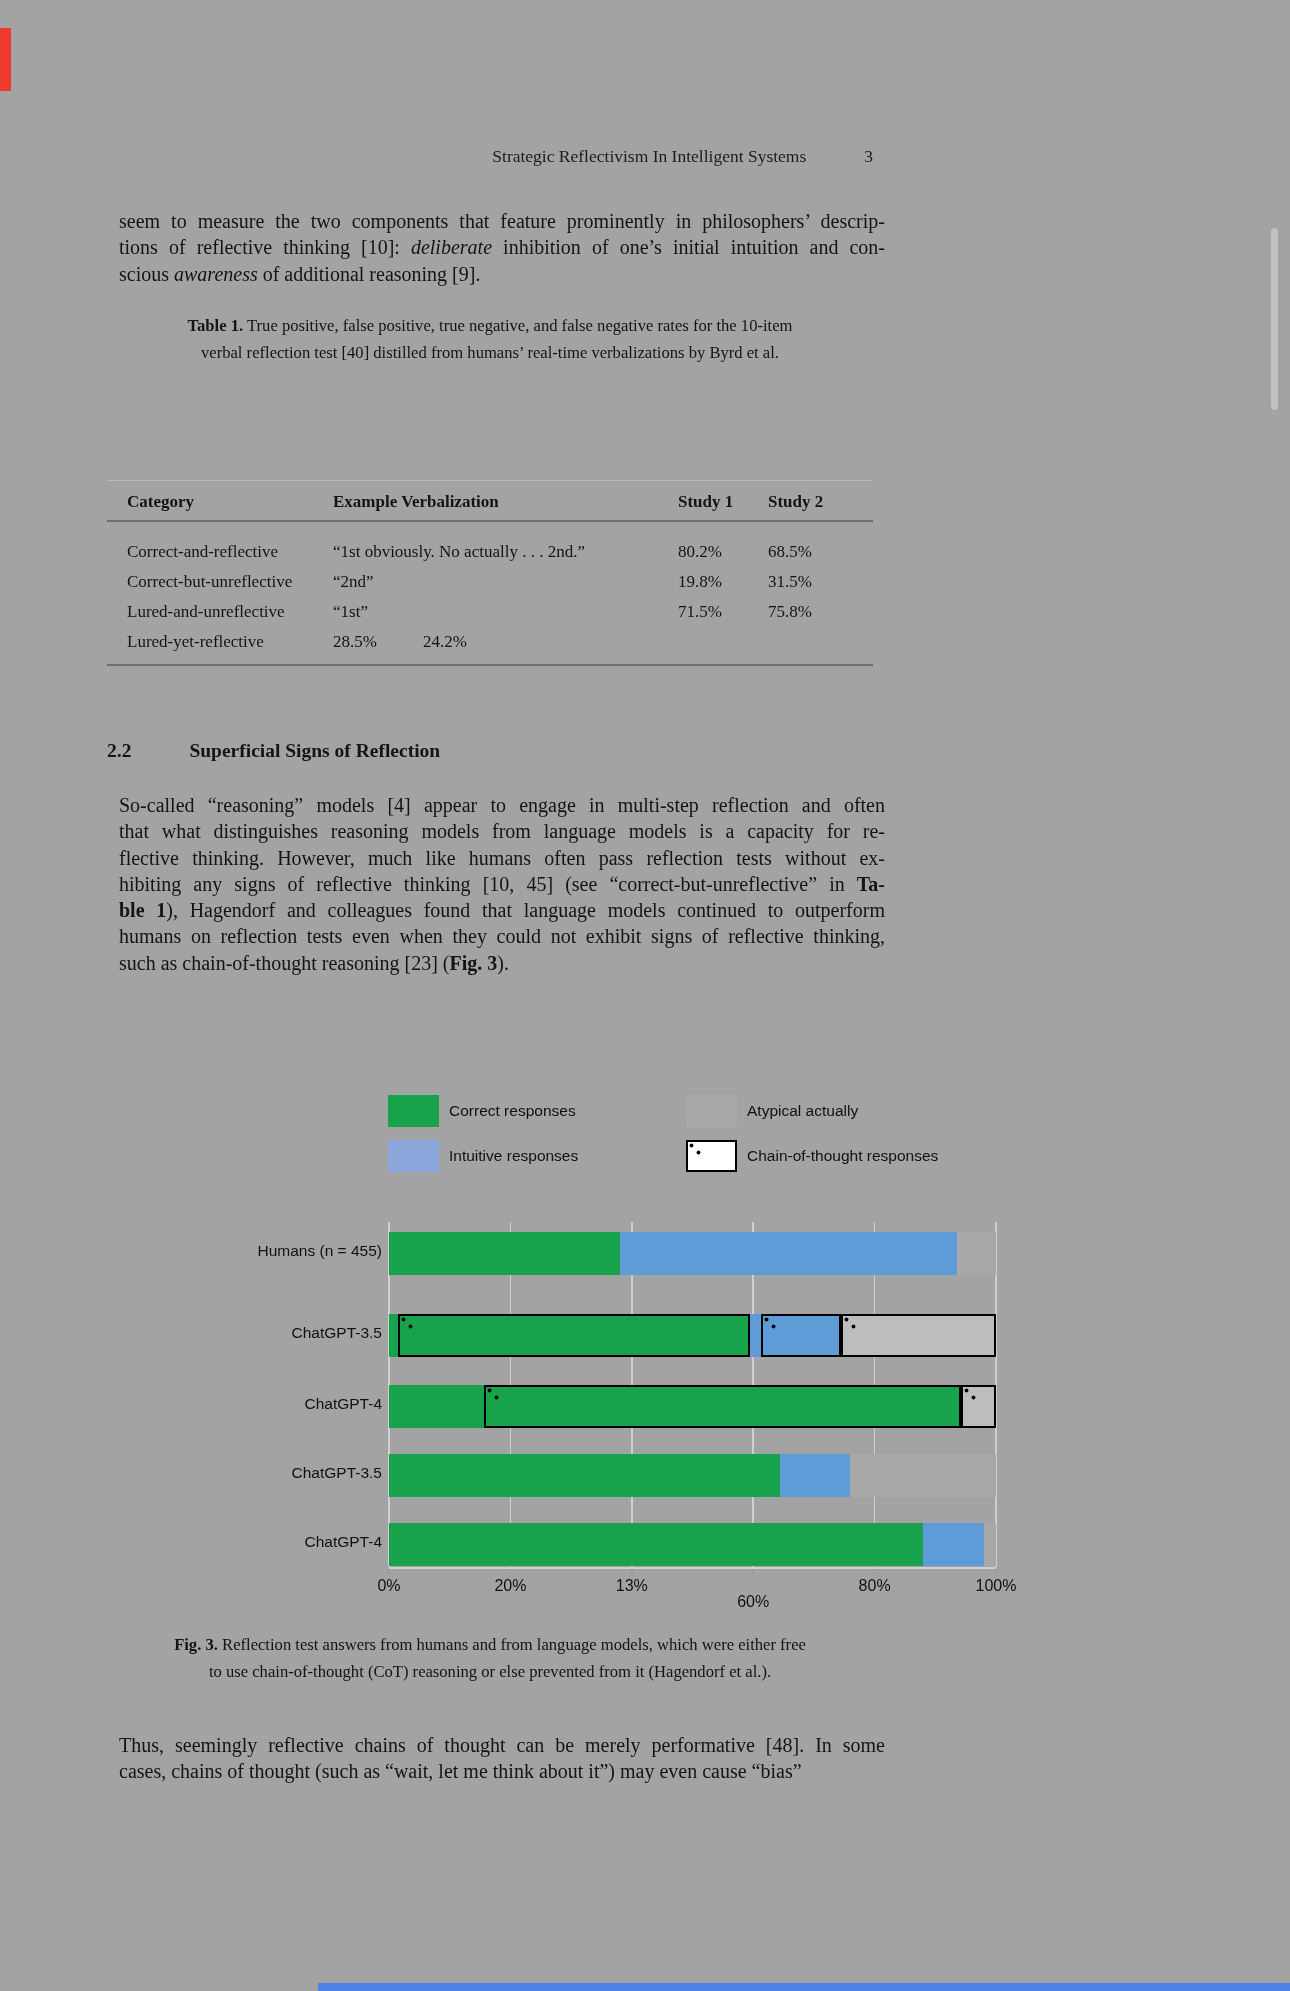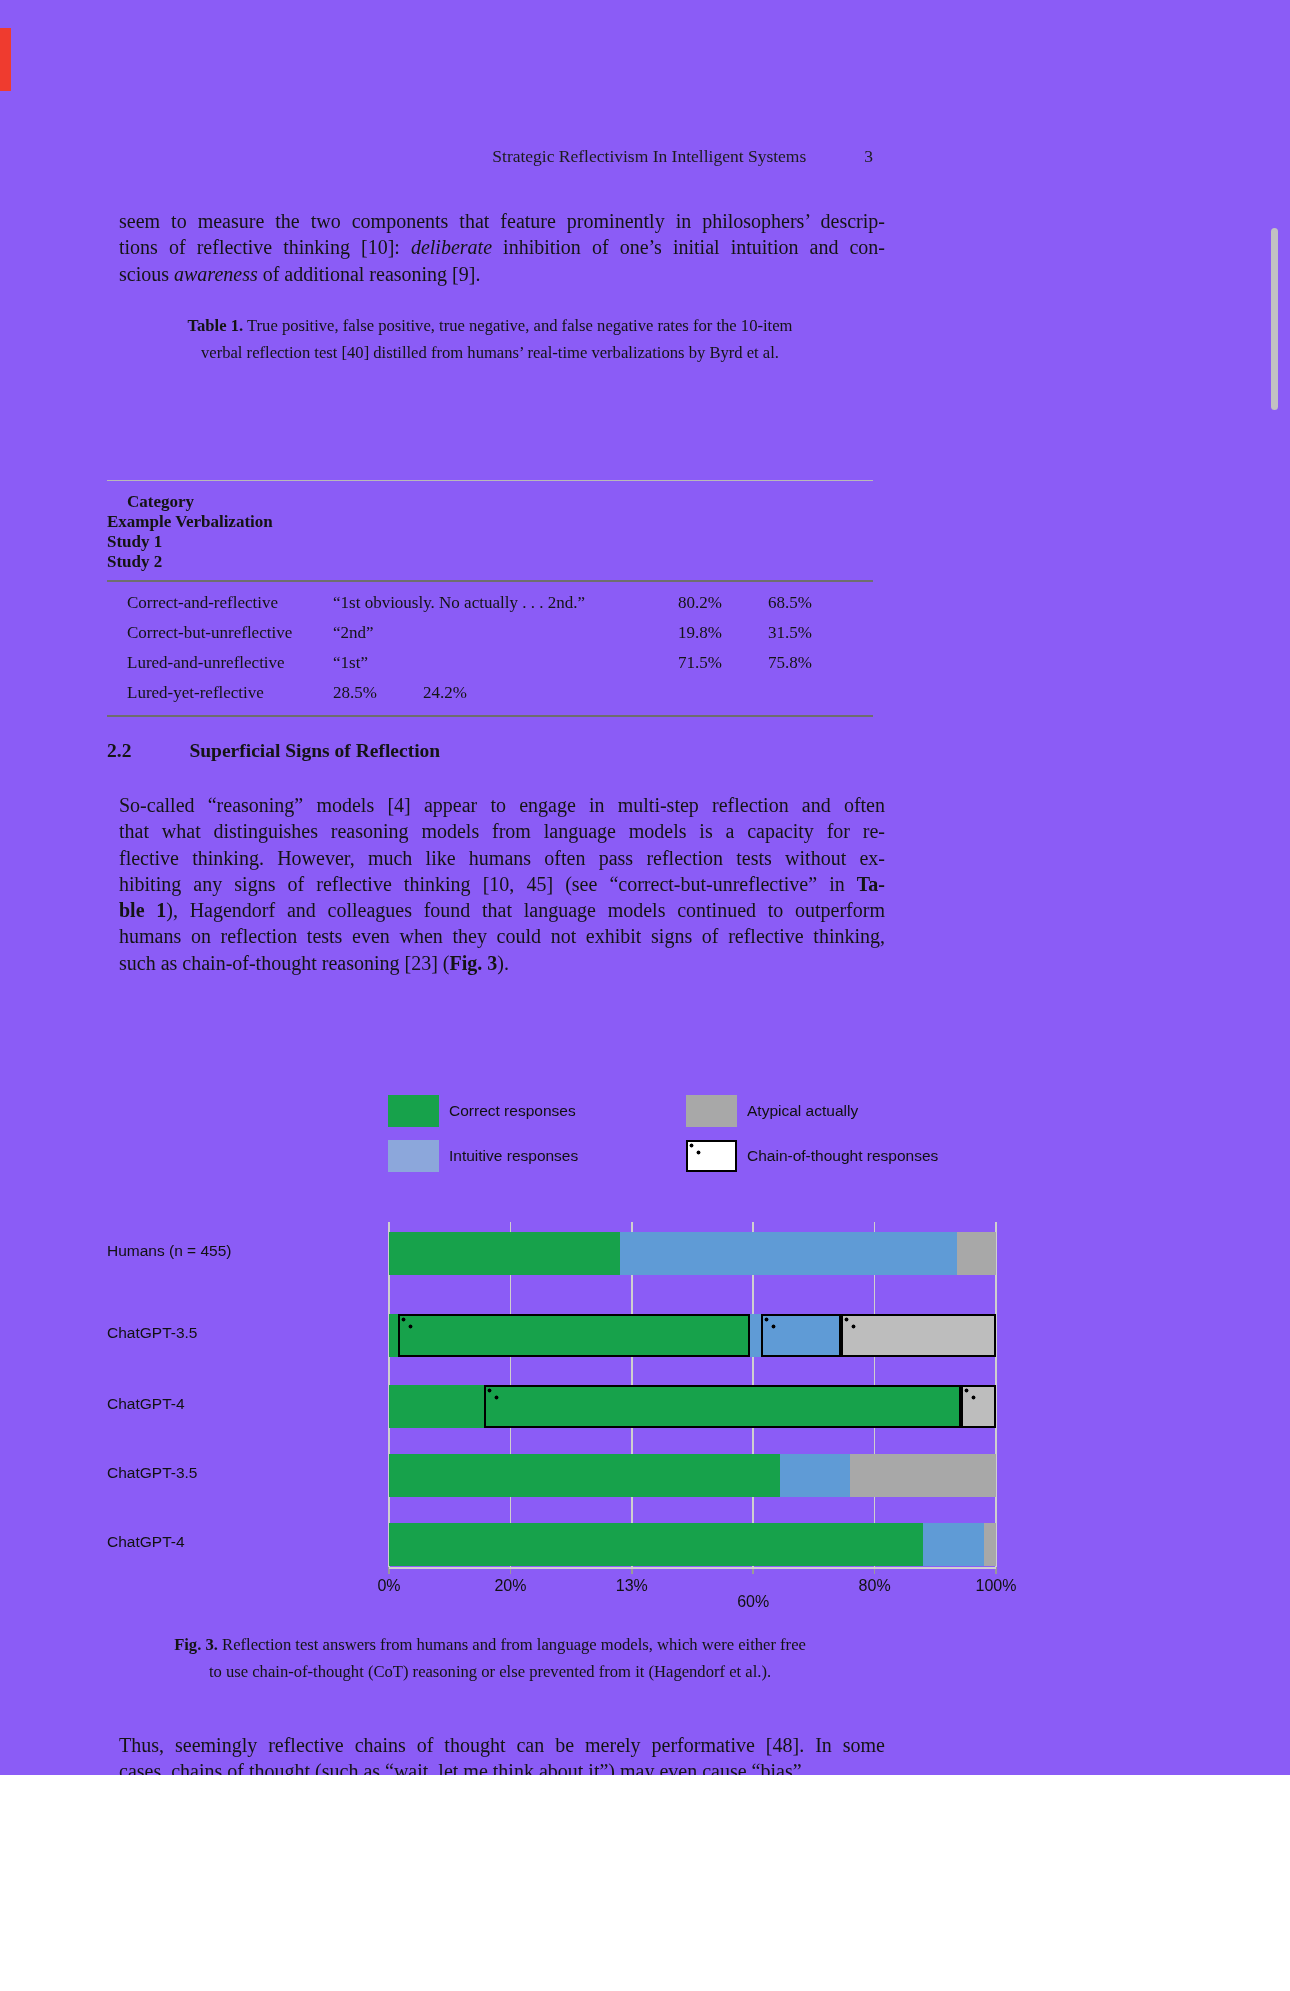--- a/index.html
+++ b/index.html
@@ -1,16 +1,16 @@
 <!DOCTYPE html>
 <html><head>
 <meta charset="utf-8">
 <style>
   html,body{margin:0;padding:0;background:#ffffff;}
-  .page{position:relative;width:1290px;height:1775px;background:#8b5cf6;overflow:hidden;
+  .page{position:relative;width:1290px;height:1991px;background:#a3a3a3;overflow:hidden;
         font-family:"Liberation Serif",serif;color:#141414;}
   .textcol{position:absolute;left:107px;top:0;width:766px;}
 
   
   .corner-mark{position:absolute;left:0;top:28px;width:11px;height:63px;}
   .scroll-thumb{position:absolute;left:1271px;top:228px;width:7px;height:182px;border-radius:4px;}
   .bottom-bar{position:absolute;left:318px;top:1983px;width:972px;height:8px;}
 
   
   .running-head{position:absolute;top:146px;left:0;width:766px;display:flex;
@@ -29,42 +29,42 @@
 
   
   .caption{position:absolute;left:0;width:766px;font-size:16.6px;line-height:26.5px;}
   #tableCaption{top:313px;}
   #figCaption{top:1632px;}
 
   
   .tbl{position:absolute;left:0;top:480px;width:766px;border-top:1px solid #b9b9b9;
        border-bottom:2px solid #6e6e6e;padding:8px 0 7px 0;font-size:17px;}
   .trow{display:flex;}
-  .trow.thead{font-weight:bold;padding:3px 0 8px 0;border-bottom:2px solid #6e6e6e;margin-bottom:6px;flex-direction:column;}
+  .trow.thead{font-weight:bold;padding:3px 0 8px 0;border-bottom:2px solid #6e6e6e;margin-bottom:15px;}
   .trow.tbody{height:30px;line-height:30px;}
   .c0{width:226px;padding-left:20px;box-sizing:border-box;}
   .c1{width:345px;}
   .c2{width:90px;}
   .c3{width:105px;}
 
   
   .sechead{position:absolute;left:0;top:740px;font-size:19.5px;font-weight:bold;}
   .sechead .num{margin-right:58px;}
 
   
   .figure{position:absolute;left:0;top:1085px;width:900px;height:525px;
           font-family:"Liberation Sans",sans-serif;font-size:15.5px;color:#111;}
   .figure *{box-sizing:border-box;}
   .swatch{position:absolute;width:51px;height:32px;}
   .leglabel{position:absolute;height:24px;line-height:24px;white-space:nowrap;}
   .gridline{position:absolute;width:1.5px;background:#cfcfcf;}
   .baseline{position:absolute;height:1.5px;background:#cfcfcf;}
   .axtick{position:absolute;width:1.5px;height:7px;background:#9a9a9a;}
   .axlab{position:absolute;width:80px;text-align:center;font-size:16px;}
-  .barlabel{position:absolute;left:0;width:275px;white-space:nowrap;}
+  .barlabel{position:absolute;left:0;width:275px;text-align:right;white-space:nowrap;}
   .barrow{position:absolute;display:flex;height:43px;z-index:2;}
   .seg{height:100%;}
   .cot{border:2px solid #000;
        background-image:
          radial-gradient(circle at 3.5px 3.5px, #000 1.6px, rgba(0,0,0,0) 2.3px),
          radial-gradient(circle at 10.5px 10.5px, #000 1.6px, rgba(0,0,0,0) 2.3px);
        background-size:14px 14px;}
 </style>
 </head>
 <body>

